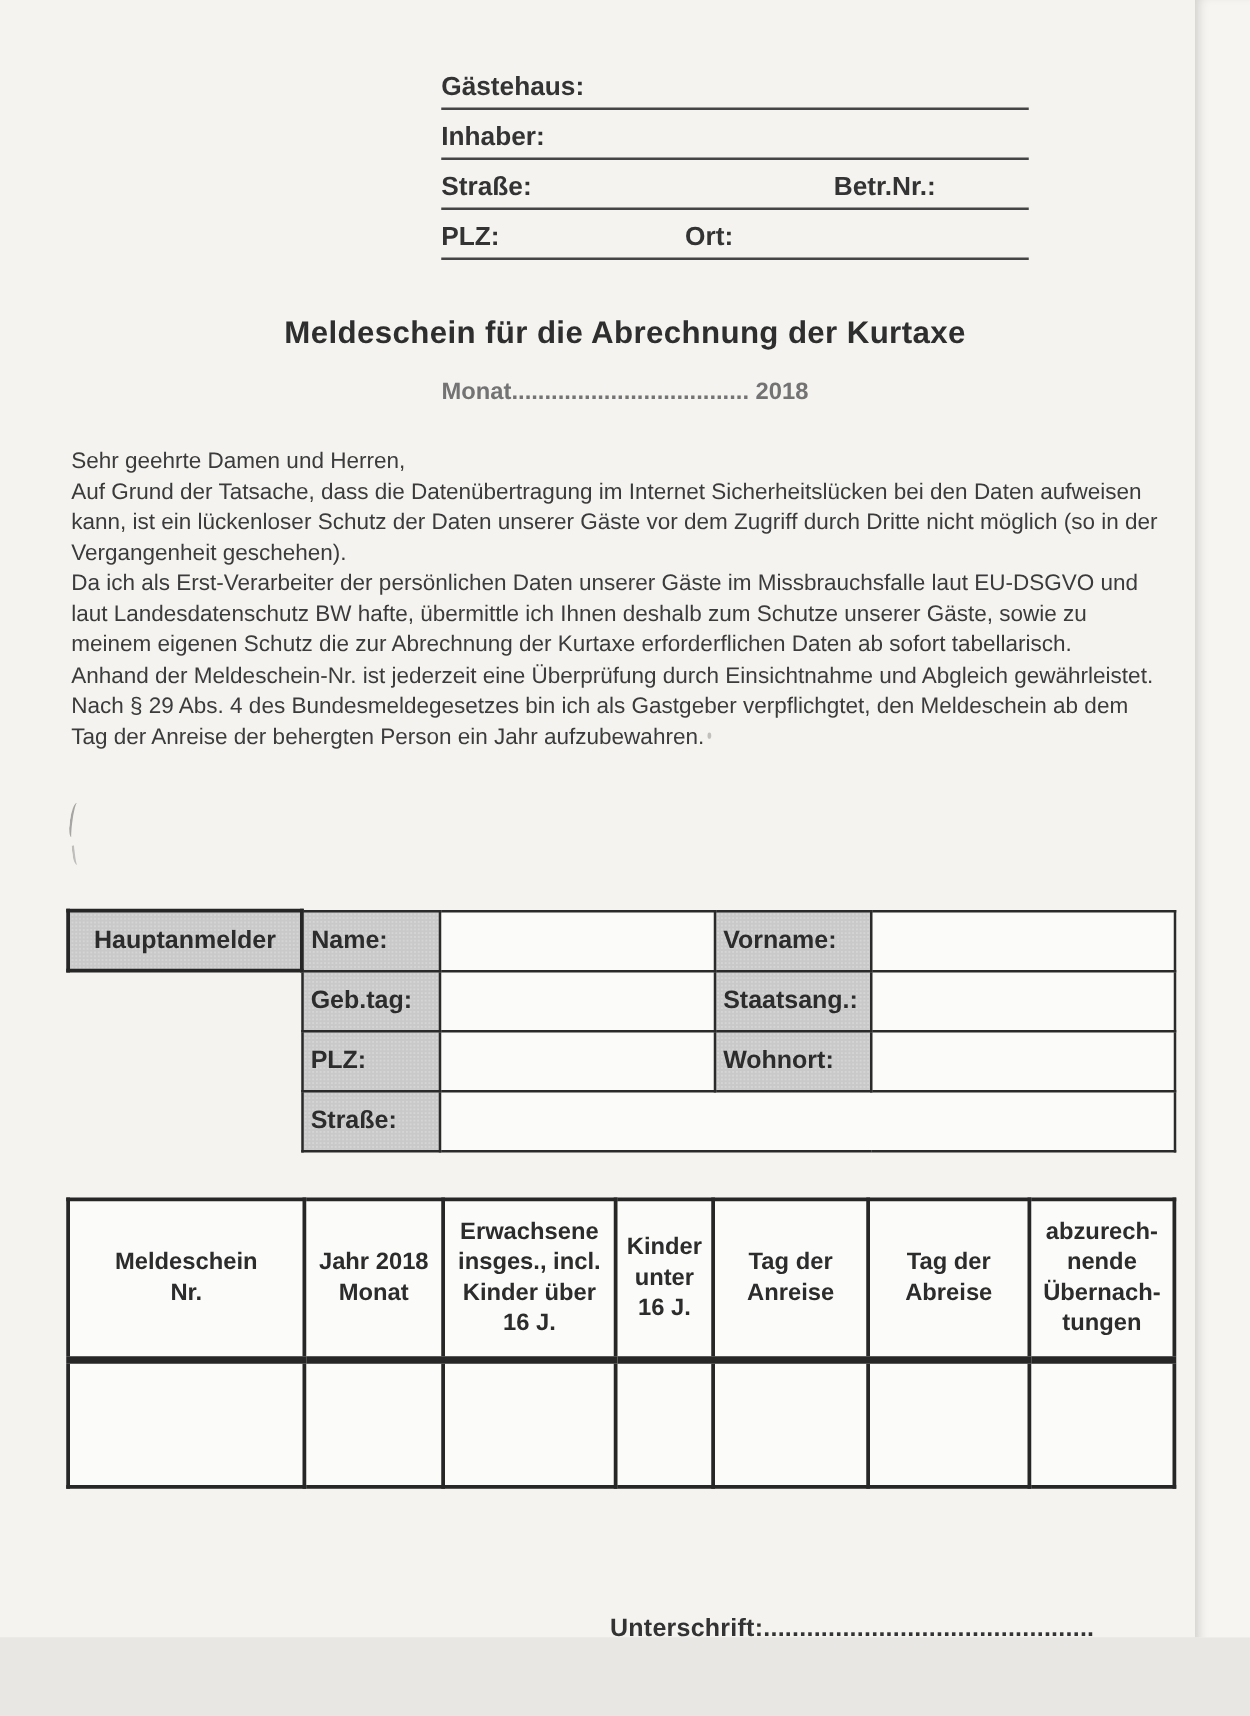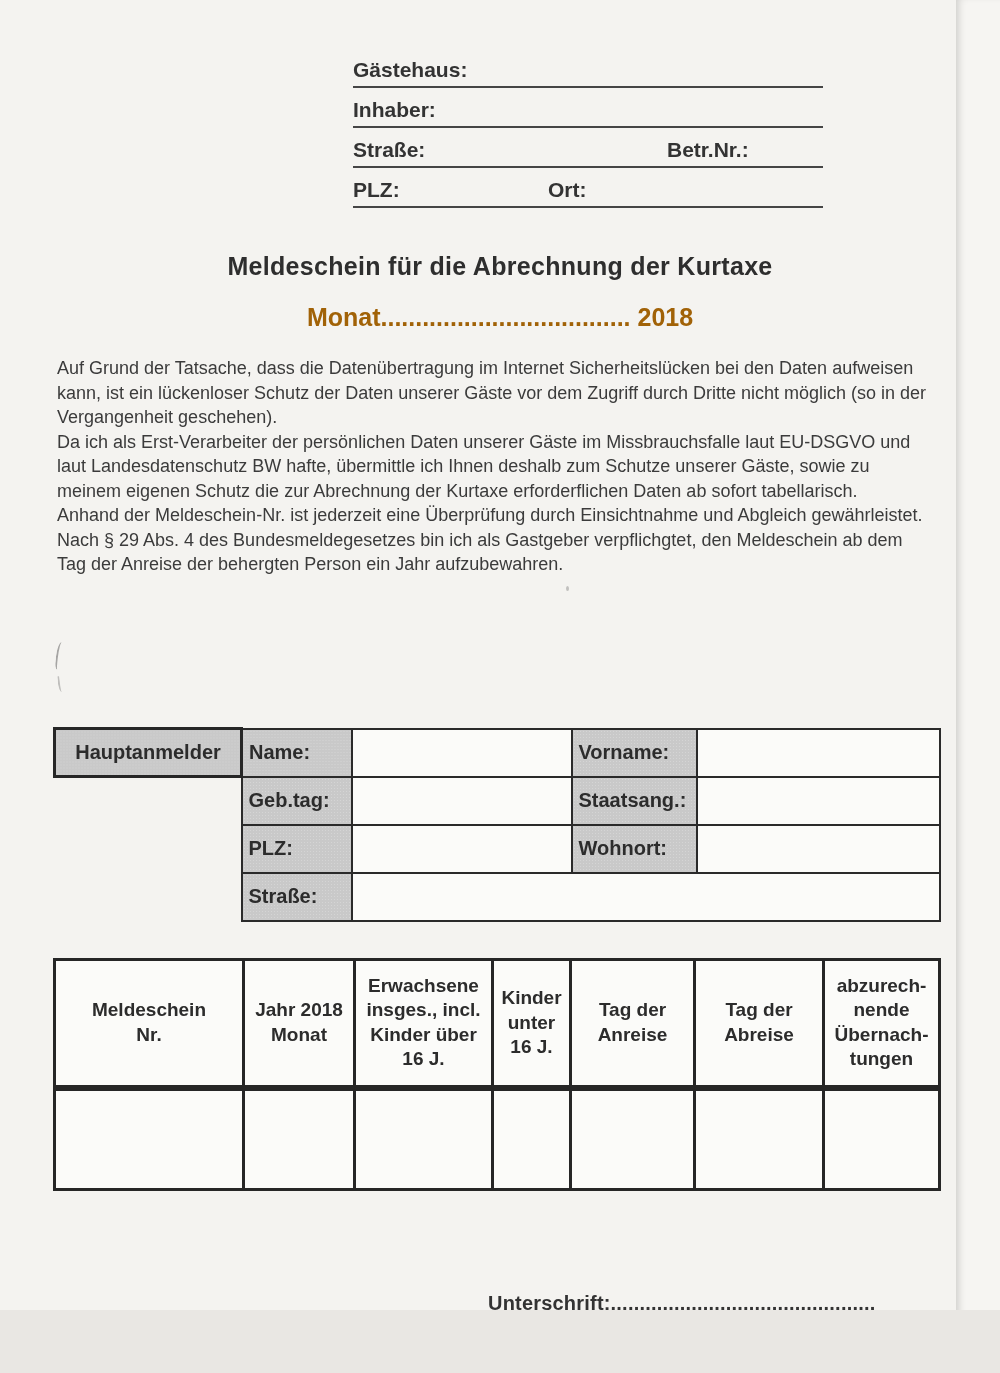--- a/index.html
+++ b/index.html
@@ -36,21 +36,21 @@
   .field-label { position:absolute; font-weight:bold; font-size:21px; color:#333; }
   .field-line { position:absolute; height:2px; background:#454545; width:470px; left:353px; }
 
   
   .doc-title {
     position:absolute; left:0; top:252px; width:1000px;
     text-align:center; font-weight:bold; font-size:25px; color:#2e2e2e; letter-spacing:0.3px;
   }
   .doc-subtitle {
     position:absolute; left:0; top:303px; width:1000px;
-    text-align:center; font-weight:bold; font-size:25px; color:#a16207;
+    text-align:center; font-weight:bold; font-size:19px; color:#737373;
   }
 
   
   .intro {
     position:absolute; left:57px; top:356px; width:878px;
     font-size:18px; line-height:24.5px; color:#3b3b3b;
   }
 
   
   .reg-table {
@@ -109,20 +109,21 @@
   <div class="field-line" style="top:166px;"></div>
 
   <div class="field-label" style="left:353px; top:178px;">PLZ:</div>
   <div class="field-label" style="left:548px; top:178px;">Ort:</div>
   <div class="field-line" style="top:206px;"></div>
 
   <div class="doc-title">Meldeschein für die Abrechnung der Kurtaxe</div>
   <div class="doc-subtitle">Monat.................................... 2018</div>
 
   <div class="intro">
+    <div>Sehr geehrte Damen und Herren,</div>
     <div>Auf Grund der Tatsache, dass die Datenübertragung im Internet Sicherheitslücken bei den Daten aufweisen kann, ist ein lückenloser Schutz der Daten unserer Gäste vor dem Zugriff durch Dritte nicht möglich (so in der Vergangenheit geschehen).</div>
     <div>Da ich als Erst-Verarbeiter der persönlichen Daten unserer Gäste im Missbrauchsfalle laut EU-DSGVO und laut Landesdatenschutz BW hafte, übermittle ich Ihnen deshalb zum Schutze unserer Gäste, sowie zu meinem eigenen Schutz die zur Abrechnung der Kurtaxe erforderflichen Daten ab sofort tabellarisch.</div>
     <div>Anhand der Meldeschein-Nr. ist jederzeit eine Überprüfung durch Einsichtnahme und Abgleich gewährleistet.</div>
     <div>Nach § 29 Abs. 4 des Bundesmeldegesetzes bin ich als Gastgeber verpflichgtet, den Meldeschein ab dem Tag der Anreise der behergten Person ein Jahr aufzubewahren.</div>
   </div>
 
   <table class="reg-table">
     <colgroup>
       <col style="width:187px">
         <col style="width:110px">

